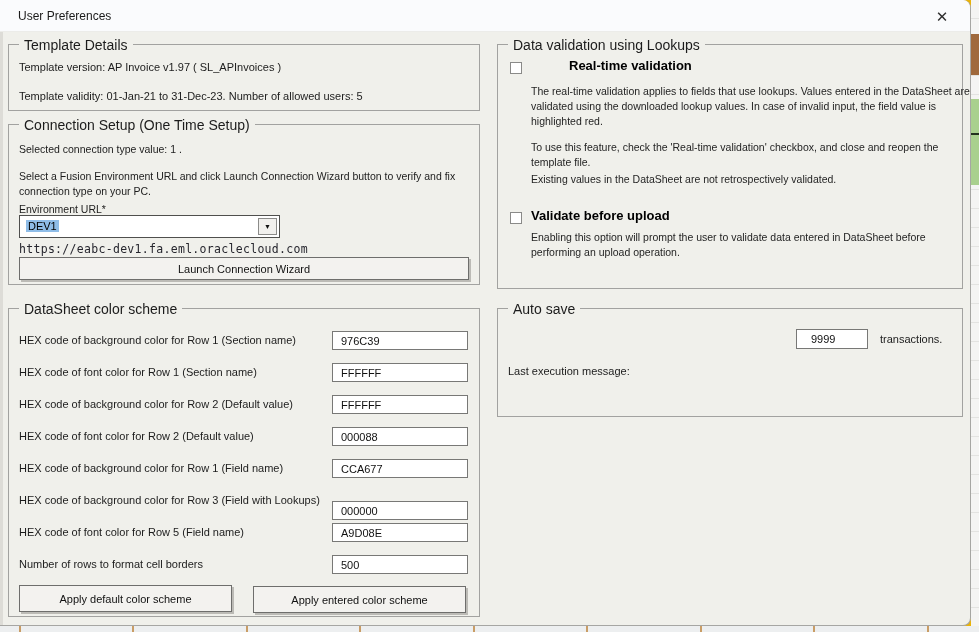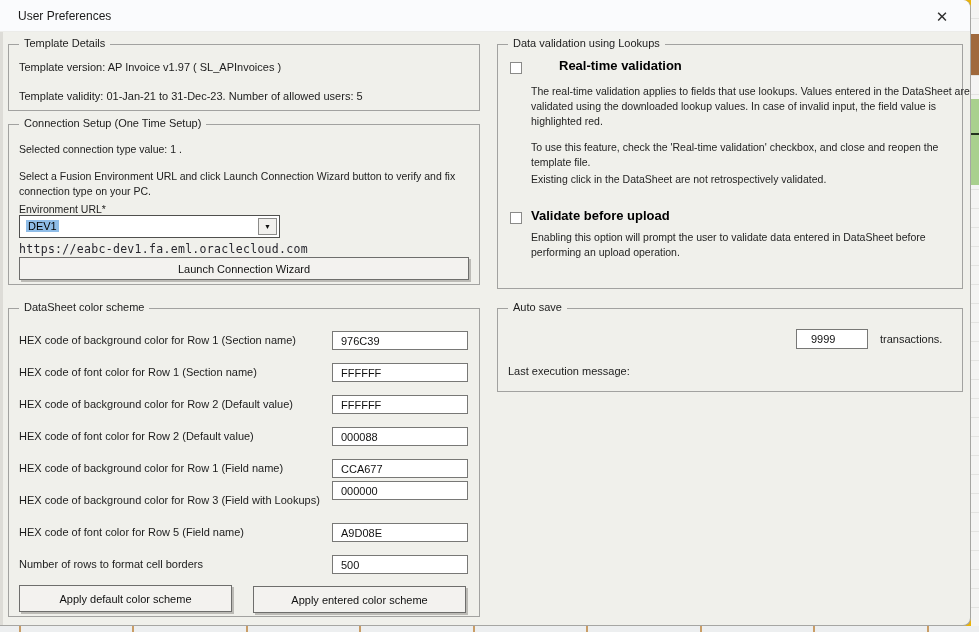--- a/index.html
+++ b/index.html
@@ -44,21 +44,21 @@
   .title-text { position:absolute; left:18px; top:9px; font-size:12px; color:#1b1b1b; }
   .close-btn {
     position:absolute; right:19px; top:7px; width:20px; height:20px;
     font-size:15px; color:#2e2e2e; text-align:center; line-height:20px; cursor:default;
   }
 
   
   .group { position:absolute; border:1px solid #a2a2a0; }
   .group-label {
     position:absolute; top:-8px; left:10px; background:#f0f0eb;
-    padding:0 5px; font-size:11px; color:#1c1c1c; white-space:nowrap;
+    padding:0 5px; font-size:14px; color:#1c1c1c; white-space:nowrap;
   }
   .txt   { position:absolute; font-size:11px; color:#1c1c1c; white-space:nowrap; }
   .wrap  { white-space:normal; line-height:15px; }
   .desc  { position:absolute; font-size:10.5px; color:#242424; line-height:15px; }
 
   
   .vbtn {
     position:absolute; background:#f3f2ef; border:1px solid #6e6e6c;
     box-shadow:2px 2px 0 #bcbbb6; font-size:11px; color:#111;
     display:flex; align-items:center; justify-content:center; cursor:default;
@@ -151,47 +151,47 @@
       <div class="color-row-label" style="top:89px;">HEX code of background color for Row 2 (Default value)</div>
       <input class="field color-row-input" style="top: 86px;" value="FFFFFF">
 
       <div class="color-row-label" style="top:121px;">HEX code of font color for Row 2 (Default value)</div>
       <input class="field color-row-input" style="top: 118px;" value="000088">
 
       <div class="color-row-label" style="top:153px;">HEX code of background color for Row 1 (Field name)</div>
       <input class="field color-row-input" style="top: 150px;" value="CCA677">
 
       <div class="color-row-label" style="top:185px;">HEX code of background color for Row 3 (Field with Lookups)</div>
-      <input class="field color-row-input" style="top: 172px;" value="000000">
+      <input class="field color-row-input" style="top: 192px;" value="000000">
 
       <div class="color-row-label" style="top:217px;">HEX code of font color for Row 5 (Field name)</div>
       <input class="field color-row-input" style="top: 214px;" value="A9D08E">
 
       <div class="color-row-label" style="top:249px;">Number of rows to format cell borders</div>
       <input class="field color-row-input" style="top: 246px;" value="500">
 
       <div class="vbtn" style="left:10px; top:276px; width:213px; height:27px;">Apply default color scheme</div>
       <div class="vbtn" style="left:244px; top:277px; width:213px; height:27px;">Apply entered color scheme</div>
     </div>
 
     <div class="group" style="left:497px; top:44px; width:466px; height:245px;">
       <div class="group-label">Data validation using Lookups</div>
 
       <div class="checkbox" style="left:12px; top:17px;"></div>
-      <div class="chk-header" style="left:33px; top:13px;padding-left:28px;">Real-time validation</div>
+      <div class="chk-header" style="left:43px; top:13px;padding-left:28px;">Real-time validation</div>
       <div class="desc" style="left:33px; top:39px; width:440px;">The real-time validation applies to fields that use lookups. Values entered in the DataSheet are validated using the downloaded lookup values. In case of invalid input, the field value is highlighted red.</div>
       <div class="desc" style="left:33px; top:95px; width:440px;">To use this feature, check the 'Real-time validation' checkbox, and close and reopen the template file.</div>
-      <div class="desc" style="left:33px; top:127px; width:440px;">Existing click in the DataSheet are not retrospectively validated.</div>
+      <div class="desc" style="left:33px; top:127px; width:440px;">Existing values in the DataSheet are not retrospectively validated.</div>
 
       <div class="checkbox" style="left:12px; top:167px;"></div>
       <div class="chk-header" style="left:33px; top:163px;">Validate before upload</div>
       <div class="desc" style="left:33px; top:185px; width:440px;">Enabling this option will prompt the user to validate data entered in DataSheet before performing an upload operation.</div>
     </div>
 
-    <div class="group" style="left:497px; top:308px; width:466px; height:84px;">
+    <div class="group" style="left:497px; top:308px; width:466px; height:109px;">
       <div class="group-label">Auto save</div>
       <input class="field" style="left: 298px; top: 20px; width: 72px; height: 20px; padding-left: 14px;" value="9999">
       <div class="txt" style="left:382px; top:24px;">transactions.</div>
       <div class="txt" style="left:10px; top:56px;">Last execution message:</div>
     </div>
 
   </div>
 </div>
 
 </body></html>

